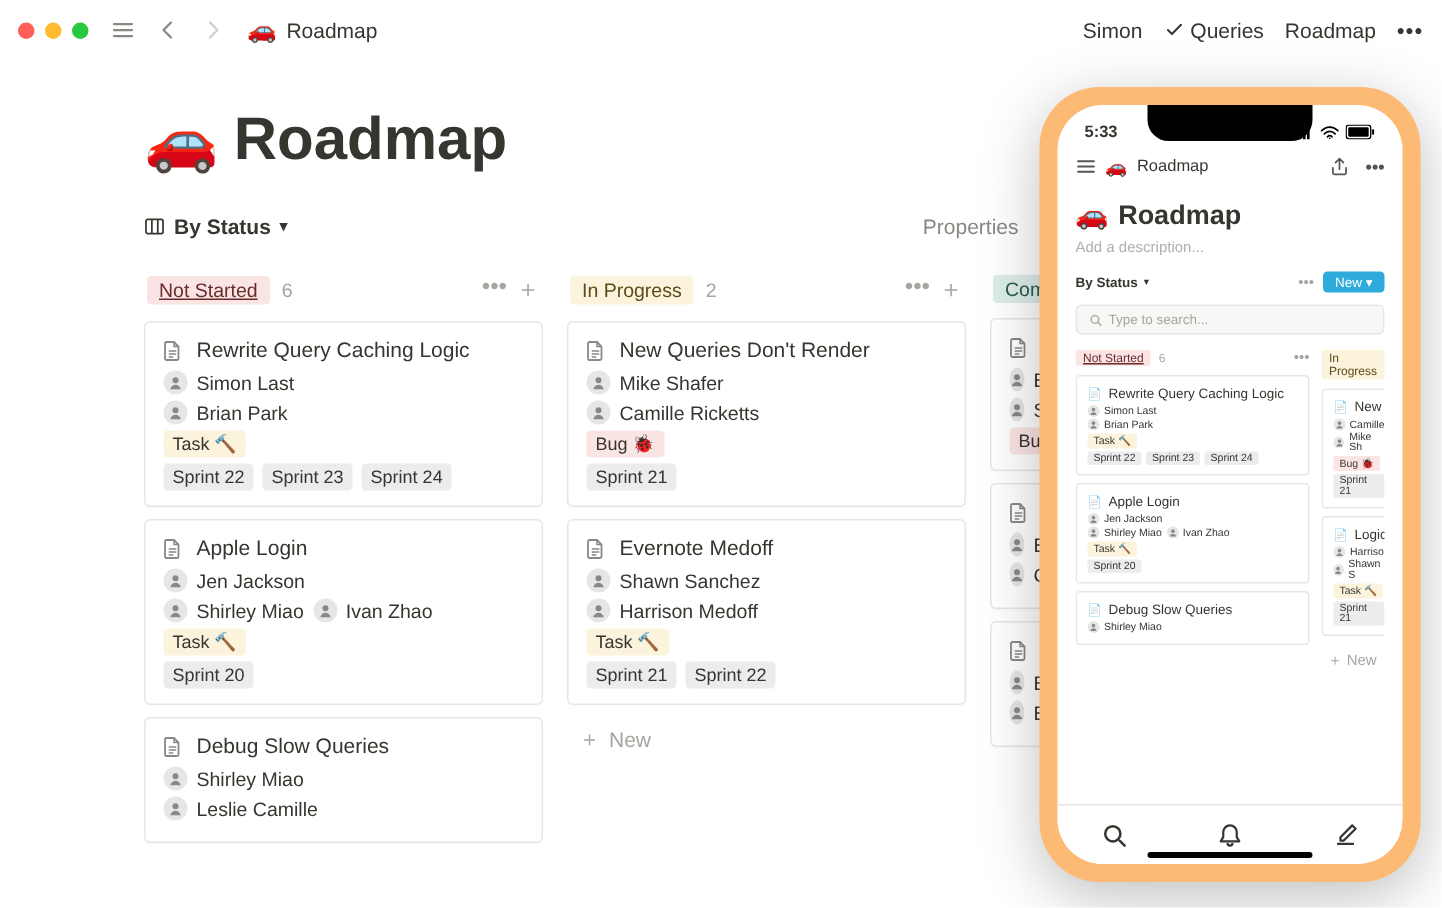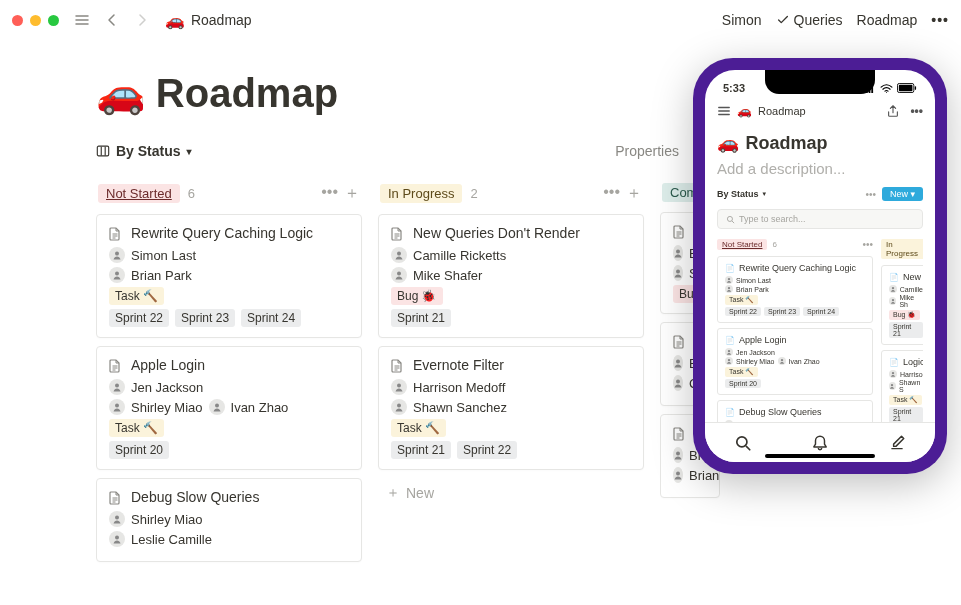--- a/index.html
+++ b/index.html
@@ -67,55 +67,55 @@
 .avatar { width:16px; height:16px; border-radius:50%; display:inline-flex; align-items:center; justify-content:center; font-size:11px; background:#e6e6e4; }
 .tags { display:flex; flex-wrap:wrap; gap:6px; margin-top:4px; }
 .tag { font-size:12px; padding:2px 6px; border-radius:3px; background:#ebeced; color:#37352f; white-space:nowrap; }
 .tag.task { background:#fbf3db; }
 .tag.bug { background:#fbe4e4; }
 .newrow { display:flex; align-items:center; gap:6px; color:#a6a5a0; font-size:14px; padding:6px 8px; cursor:pointer; border-radius:3px; }
 
 
 .phone {
   position:absolute; right:14px; top:58px;
-  width:254px; height:416px;
-  background:#4c1d95; border-radius:40px; padding:12px;
+  width:254px; height:530px;
+  background:#fdba74; border-radius:40px; padding:12px;
   box-shadow: 0 10px 40px rgba(0,0,0,0.25);
 }
 .phone-inner { width:100%; height:100%; background:#fff; border-radius:30px; overflow:hidden; position:relative; }
 .notch { position:absolute; top:0; left:50%; transform:translateX(-50%); width:110px; height:24px; background:#000; border-radius:0 0 14px 14px; z-index:5; }
 .home-ind { position:absolute; bottom:4px; left:50%; transform:translateX(-50%); width:110px; height:4px; background:#000; border-radius:3px; z-index:5; }
 .statusbar { display:flex; justify-content:space-between; align-items:center; padding:8px 18px 0; font-size:11px; font-weight:600; height:28px; }
 .sb-icons { display:flex; gap:4px; align-items:center; }
 .ph-nav { display:flex; align-items:center; padding:6px 12px; font-size:12px; gap:6px; }
 .ph-nav-right { margin-left:auto; display:flex; gap:10px; color:#555; }
 .ph-body { padding:6px 12px; overflow:hidden; height:calc(100% - 92px); }
 .ph-title { display:flex; align-items:center; gap:6px; font-size:18px; font-weight:700; margin-top:2px;}
-.ph-desc { font-size:15px; color:#b0afab; margin-top:6px; margin-bottom:10px; }
+.ph-desc { font-size:10px; color:#b0afab; margin-top:6px; margin-bottom:10px; }
 .ph-view { display:flex; align-items:center; font-size:9px; gap:4px; margin-bottom:8px; }
 .ph-view-new { margin-left:auto; display:flex; gap:6px; align-items:center; }
 .ph-new-btn { background:#2eaadc; color:#fff; font-size:9px; padding:2px 8px; border-radius:3px; }
 .ph-search { border:1px solid #e6e6e4; background:#f7f7f5; border-radius:4px; padding:4px 8px; font-size:9px; color:#a6a5a0; display:flex; align-items:center; gap:4px; margin-bottom:10px; }
 .ph-board { display:flex; gap:8px; overflow:hidden; }
 .ph-col { flex:0 0 156px; }
 .ph-col2 { flex:0 0 50px; overflow:hidden; }
 .ph-colhead { display:flex; align-items:center; gap:5px; margin-bottom:6px; }
 .ph-pill { font-size:8px; padding:1px 5px; border-radius:2px; }
 .ph-count { font-size:8px; color:#a6a5a0; }
 .ph-colhead .dots-sm { margin-left:auto; font-size:10px; color:#a6a5a0; }
 .ph-card { border:1px solid #e6e6e4; border-radius:3px; padding:6px 7px; margin-bottom:5px; background:#fff; }
 .ph-card-title { display:flex; gap:4px; font-size:9px; font-weight:500; margin-bottom:3px; }
 .ph-doc { font-size:8px; color:#898883; margin-top:1px; }
 .ph-person { display:flex; align-items:center; gap:3px; font-size:7px; margin-bottom:1px; }
 .ph-av { width:8px; height:8px; border-radius:50%; background:#e6e6e4; font-size:6px; display:inline-flex; align-items:center; justify-content:center; }
 .ph-tag { font-size:7px; padding:1px 4px; border-radius:2px; background:#ebeced; }
 .ph-tag.task { background:#fbf3db; }
 .ph-tag.bug { background:#fbe4e4; }
 .ph-tags { display:flex; flex-wrap:wrap; gap:3px; margin-top:2px; }
-.ph-new { font-size:13px; color:#a6a5a0; padding:4px;font-weight:bold; }
+.ph-new { font-size:10px; color:#a6a5a0; padding:4px; }
 .ph-tabbar { position:absolute; bottom:0; left:0; right:0; height:40px; border-top:1px solid #e6e6e4; display:flex; align-items:center; justify-content:space-around; background:#fff; }
 .ph-tabbar .ticn { color:#37352f; }
 
 svg { display:block; }
 </style>
 </head>
 <body>
 
 <div class="topbar">
   <div class="traffic">
@@ -325,65 +325,65 @@
             </span>
             <span>New Queries Don't Render</span>
           </div>
           <div class="person">
             <span class="avatar">
               <svg width="10" height="10" viewBox="0 0 10 10">
                 <circle cx="5" cy="3.5" r="2" fill="#888"></circle>
                 <path d="M1.5 9.5c.5-2 2-3 3.5-3s3 1 3.5 3" fill="#888"></path>
               </svg>
             </span>
+            <span>Mike Shafer</span>
+          </div>
+          <div class="person">
+            <span class="avatar">
+              <svg width="10" height="10" viewBox="0 0 10 10">
+                <circle cx="5" cy="3.5" r="2" fill="#888"></circle>
+                <path d="M1.5 9.5c.5-2 2-3 3.5-3s3 1 3.5 3" fill="#888"></path>
+              </svg>
+            </span>
             <span>Camille Ricketts</span>
-          </div>
-          <div class="person">
-            <span class="avatar">
-              <svg width="10" height="10" viewBox="0 0 10 10">
-                <circle cx="5" cy="3.5" r="2" fill="#888"></circle>
-                <path d="M1.5 9.5c.5-2 2-3 3.5-3s3 1 3.5 3" fill="#888"></path>
-              </svg>
-            </span>
-            <span>Mike Shafer</span>
           </div>
           <div class="tags">
             <span class="tag bug">Bug 🐞</span>
           </div>
           <div class="tags">
             <span class="tag">Sprint 21</span>
           </div>
         </div>
         <div class="card">
           <div class="card-title">
             <span class="doc-icn">
               <svg width="12" height="14" viewBox="0 0 12 14">
                 <path d="M2 1h5l3 3v8a1 1 0 01-1 1H2a1 1 0 01-1-1V2a1 1 0 011-1z" fill="none" stroke="currentColor" stroke-width="1.2"></path>
                 <path d="M7 1v3h3M3.5 7h5M3.5 9h5M3.5 11h3" stroke="currentColor" stroke-width="1" fill="none"></path>
               </svg>
             </span>
-            <span>Evernote Filter</span>
+            <span>Evernote Medoff</span>
+          </div>
+          <div class="person">
+            <span class="avatar">
+              <svg width="10" height="10" viewBox="0 0 10 10">
+                <circle cx="5" cy="3.5" r="2" fill="#888"></circle>
+                <path d="M1.5 9.5c.5-2 2-3 3.5-3s3 1 3.5 3" fill="#888"></path>
+              </svg>
+            </span>
+            <span>Shawn Sanchez</span>
           </div>
           <div class="person">
             <span class="avatar">
               <svg width="10" height="10" viewBox="0 0 10 10">
                 <circle cx="5" cy="3.5" r="2" fill="#888"></circle>
                 <path d="M1.5 9.5c.5-2 2-3 3.5-3s3 1 3.5 3" fill="#888"></path>
               </svg>
             </span>
             <span>Harrison Medoff</span>
-          </div>
-          <div class="person">
-            <span class="avatar">
-              <svg width="10" height="10" viewBox="0 0 10 10">
-                <circle cx="5" cy="3.5" r="2" fill="#888"></circle>
-                <path d="M1.5 9.5c.5-2 2-3 3.5-3s3 1 3.5 3" fill="#888"></path>
-              </svg>
-            </span>
-            <span>Shawn Sanchez</span>
           </div>
           <div class="tags">
             <span class="tag task">Task 🔨</span>
           </div>
           <div class="tags">
             <span class="tag">Sprint 21</span>
             <span class="tag">Sprint 22</span>
           </div>
         </div>
         <div class="newrow">

